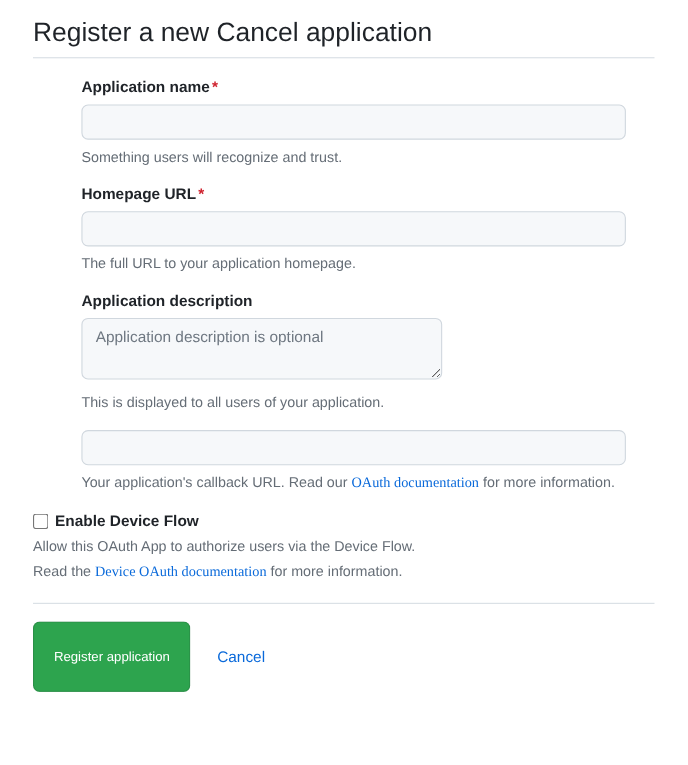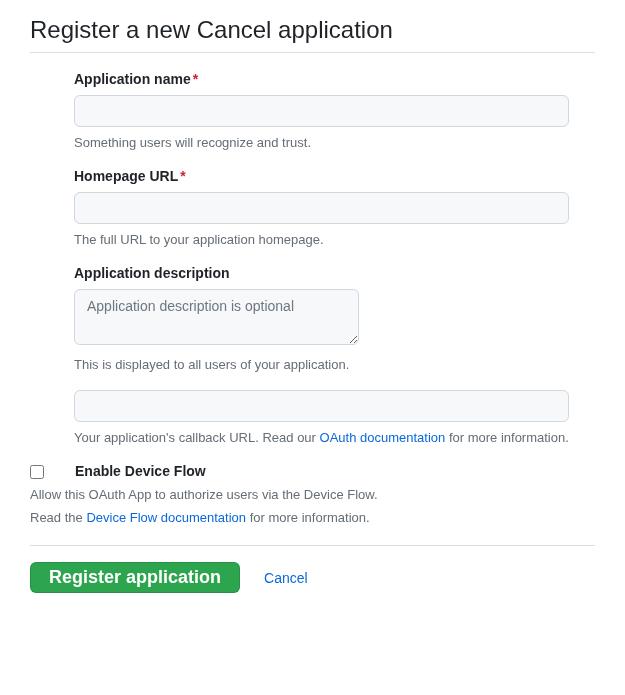--- a/index.html
+++ b/index.html
@@ -38,21 +38,21 @@
       max-width: 100%;
       height: 32px;
       padding: 5px 12px;
       font-size: 14px;
       border: 1px solid #d0d7de;
       border-radius: 6px;
       background: #f6f8fa;
       color: #1f2328;
     }
     textarea {
-      width: 285px;
+      width: 328px;
       height: 56px;
       padding: 8px 12px;
       font-size: 14px;
       font-family: inherit;
       border: 1px solid #d0d7de;
       border-radius: 6px;
       background: #f6f8fa;
       color: #6d28d9;
       resize: both;
     }
@@ -60,26 +60,26 @@
       color: #6e7781;
     }
     .note {
       font-size: 13px;
       color: #656d76;
       margin-top: 8px;
     }
     .note a {
       color: #0969da;
       text-decoration: none;
+      font-family: Liberation Serif, serif;
     }
     .checkbox-row {
       display: flex;
       align-items: flex-end;
       margin-top: 18px;
-      gap: 25px;
     }
     .checkbox-row input[type="checkbox"] {
       width: 14px;
       height: 14px;
       margin: 0 6px 0 0;
     }
     .checkbox-row label {
       margin: 0;
       font-weight: 600;
       font-size: 14px;
@@ -91,23 +91,23 @@
     }
     .actions {
       margin-top: 16px;
       display: flex;
       align-items: center;
       gap: 24px;
     }
     .btn-primary {
       background: #2da44e;
       color: #ffffff;
-      font-size: 18px;
-      font-weight: 700;
-      padding: 4px 18px;
+      font-size: 12px;
+      font-weight: 400;
+      padding: 24px 18px;
       border: 1px solid rgba(27,31,36,0.15);
       border-radius: 6px;
       cursor: pointer;
     }
     .cancel-link {
       color: #0969da;
       text-decoration: none;
       font-size: 14px;
       text-align: right;
     }
@@ -145,21 +145,21 @@
     <span>Your application's callback URL. Read our </span><a href="#">OAuth documentation</a><span> for more information.</span>
   </div>
 </div>
 
 <div class="checkbox-row">
   <input type="checkbox" style="">
   <label>Enable Device Flow</label>
 </div>
 <div class="note">Allow this OAuth App to authorize users via the Device Flow.</div>
 <div class="note">
-  <span>Read the </span><a href="#">Device Flow documentation</a><span> for more information.</span>
+  <span>Read the </span><a href="#">Device OAuth documentation</a><span> for more information.</span>
 </div>
 
 <hr>
 
 <div class="actions">
   <button class="btn-primary">Register application</button>
   <a href="#" class="cancel-link">Cancel</a>
 </div>
 
 </body></html>

